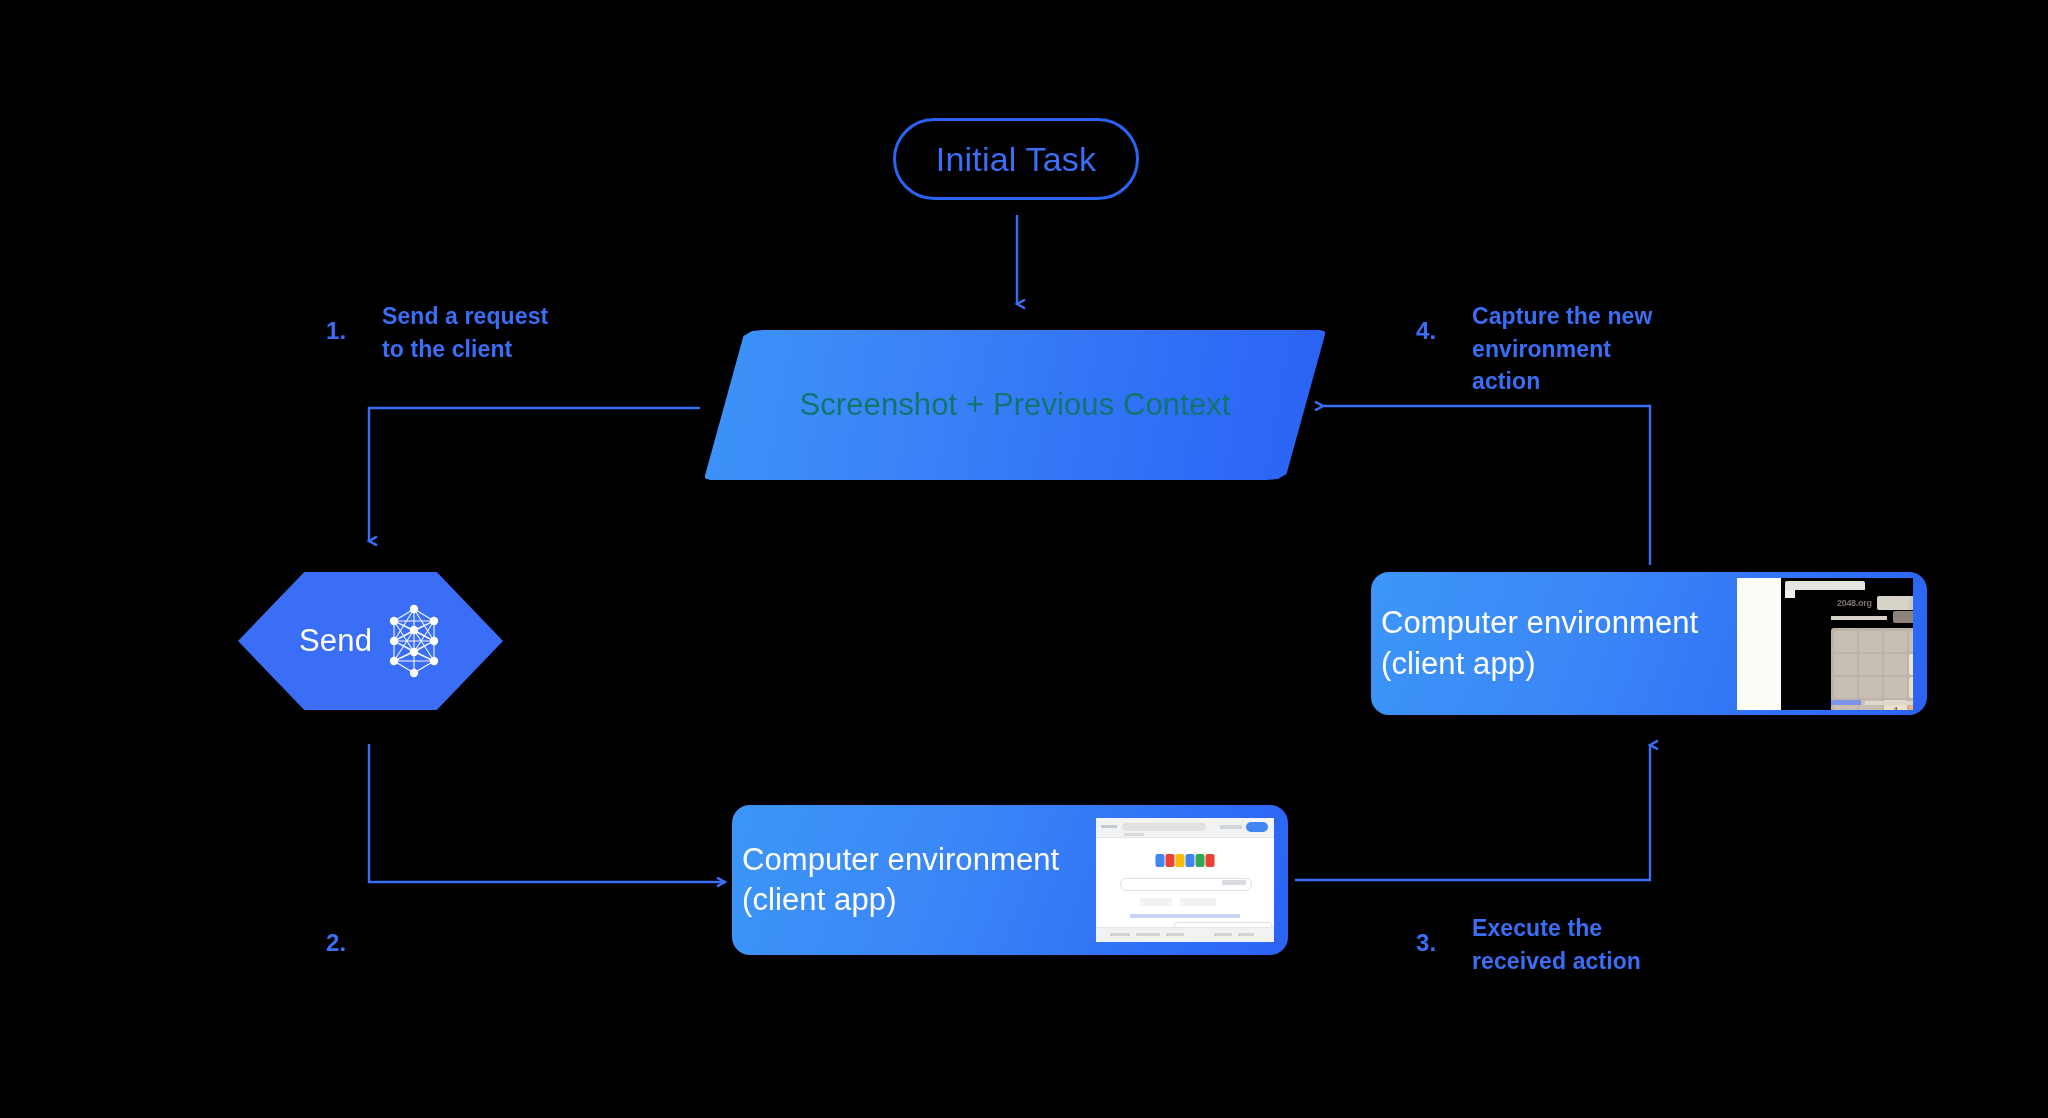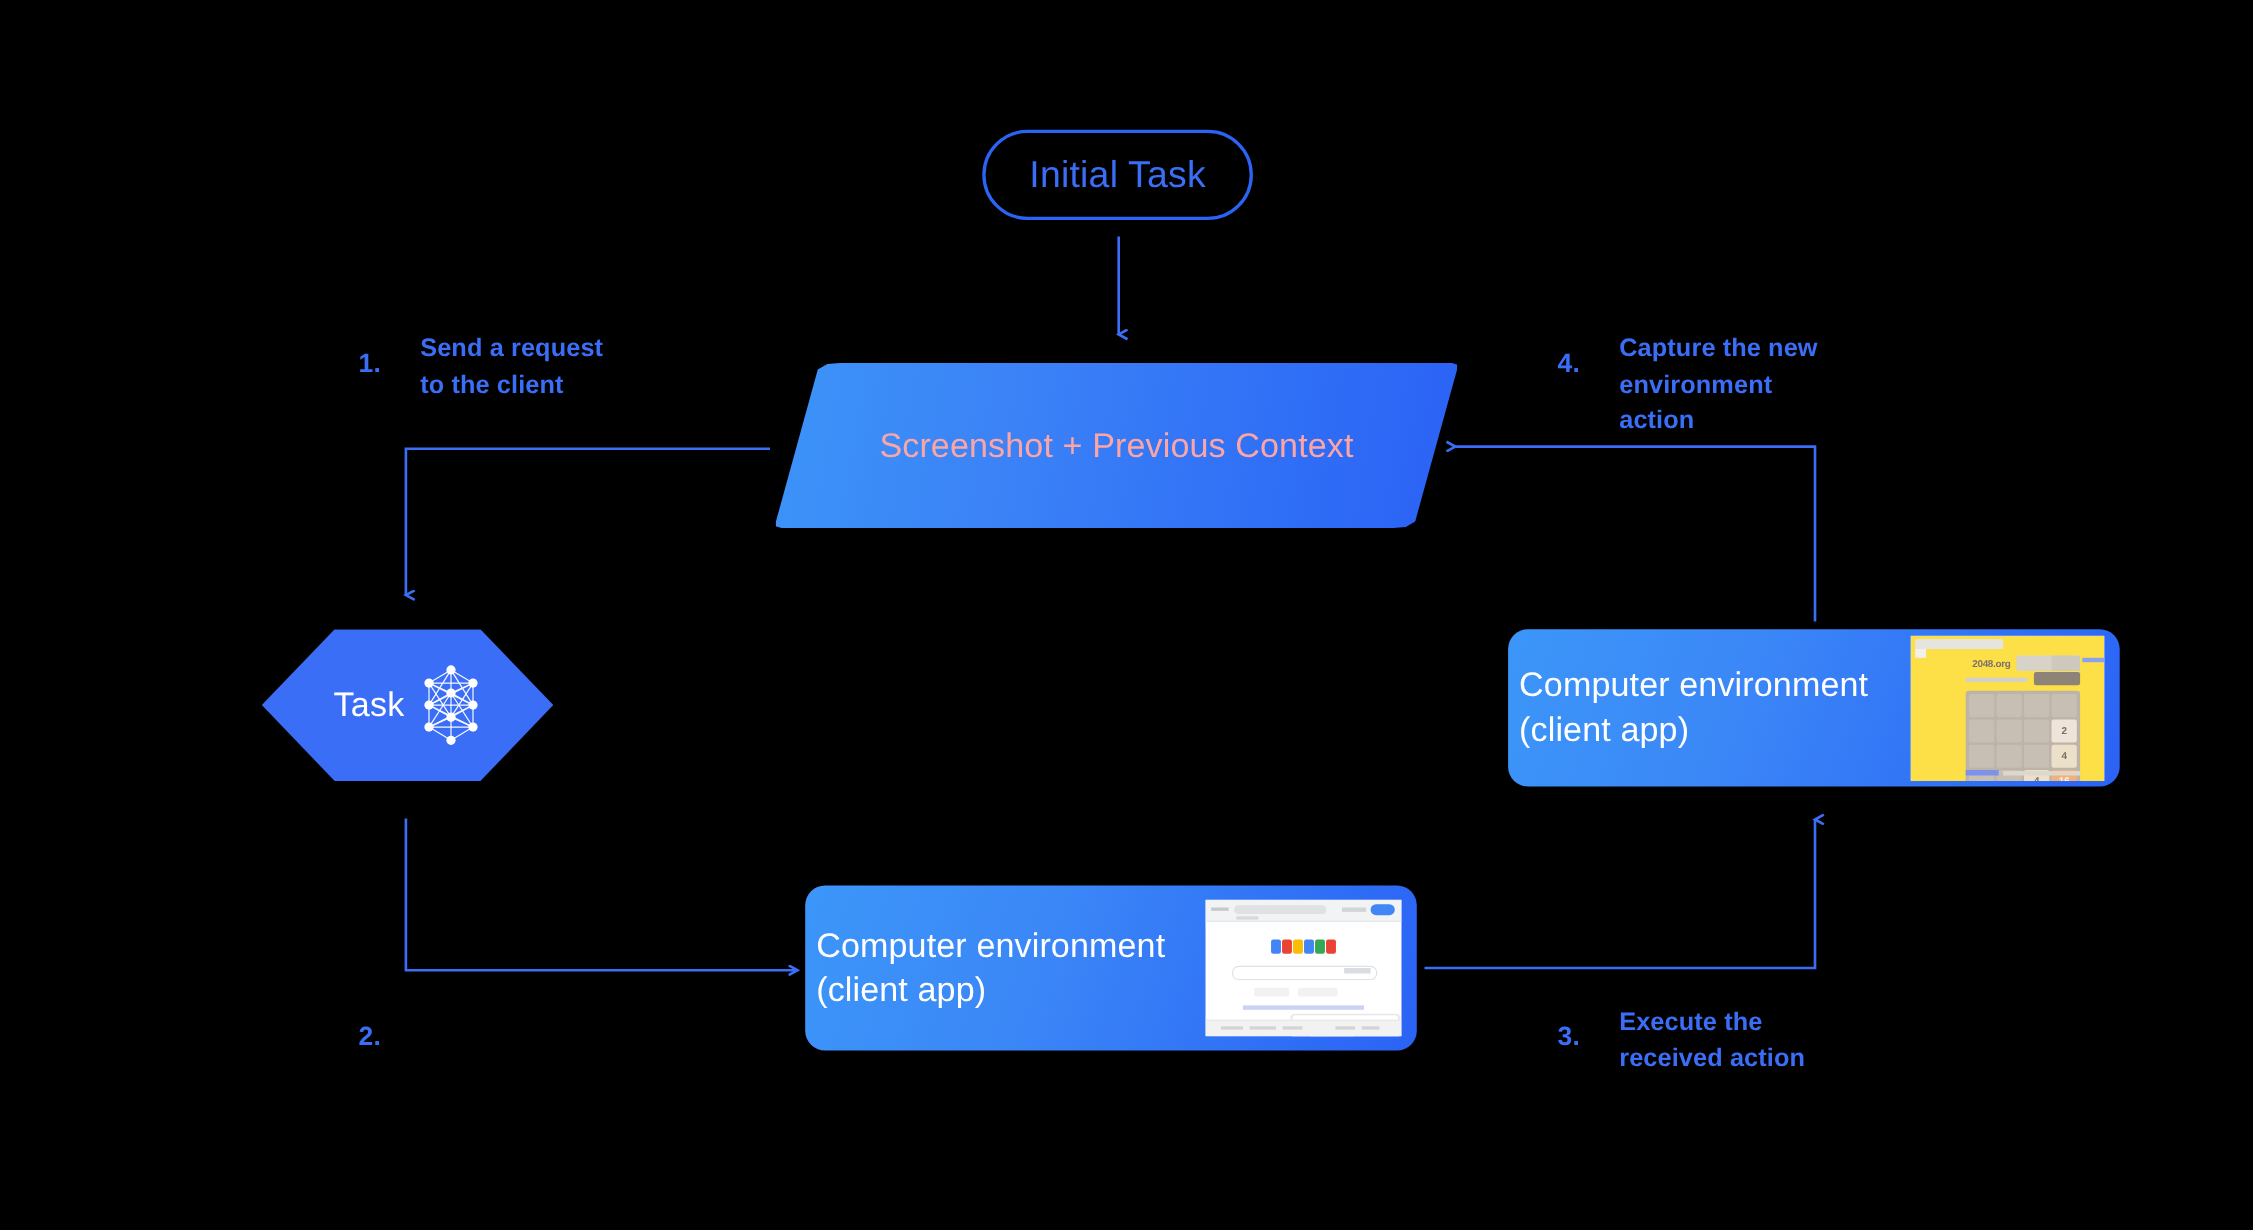--- a/index.html
+++ b/index.html
@@ -66,21 +66,21 @@
     clip-path: polygon(7.4% 100%, 0.9% 100%, 0% 99%, 0% 97%, 6.2% 4%, 7.6% 0.6%, 9.4% 0%, 99.2% 0%, 100% 1%, 100% 3%, 93.8% 96%, 92.4% 99.4%, 90.6% 100%);
     border-radius: 2px;
   }
   .para-label {
     position: absolute;
     inset: 0;
     display: flex;
     flex-direction: column;
     align-items: center;
     justify-content: center;
-    color: #fca5a5;
+    color: #0f766e;
     font-size: 31px;
     line-height: 1.28;
     text-align: center;
     letter-spacing: .1px;
   }
   
   .hex-wrap {
     position: absolute;
     left: 238px;
     top: 572px;
@@ -139,21 +139,21 @@
   }
   .thumb {
     position: relative;
     background: #fdfcf8;
     flex: none;
     overflow: hidden;
   }
   .thumb-right { width: 176px; height: 132px; margin-right: 14px; }
   .thumb-bottom { width: 178px; height: 124px; margin-right: 14px; background:#ffffff; }
   
-  .g2048 { position:absolute; inset:0; background:#fde047; }
+  .g2048 { position:absolute; inset:0; background:#000000;margin-left:44px; }
   .g2048 .tbar { position:absolute; left:4px; top:3px; width:80px; height:9px; background:#e6e4de; border-radius:2px 2px 0 0;}
   .g2048 .tbarb { position:absolute; left:4px; top:12px; width:10px; height:8px; background:#f2f0ea;}
   .g2048 .brand { position:absolute; left:56px; top:20px; font-size:9px; color:#7a7268; letter-spacing:-.3px; font-weight:bold;}
   .g2048 .scores { position:absolute; left:96px; top:18px; width:58px; height:14px; background:#d8d3c8; border-radius:2px;}
   .g2048 .scores2 { position:absolute; left:128px; top:18px; width:26px; height:14px; background:#cfc9bd; border-radius:2px;}
   .g2048 .linkrow { position:absolute; left:156px; top:20px; width:36px; height:4px; background:#8aa0f0;}
   .g2048 .sub { position:absolute; left:50px; top:38px; width:56px; height:4px; background:#d5d0c6;}
   .g2048 .newbtn { position:absolute; left:112px; top:33px; width:42px; height:12px; background:#8d8377; border-radius:2px;}
   .g2048 .board { position:absolute; left:50px; top:50px; width:104px; height:96px; background:#bdb3a8; border-radius:3px;}
   .g2048 .cell { position:absolute; width:23px; height:21px; background:#c8bfb4; border-radius:2px;}
@@ -254,21 +254,21 @@
 
   <div class="para-wrap">
     <div class="para-shape"></div>
     <div class="para-label">Screenshot + Previous
 Context</div>
   </div>
 
   <div class="hex-wrap">
     <div class="hex-shape"></div>
     <div class="hex-inner">
-      <div class="hex-label">Task</div>
+      <div class="hex-label">Send</div>
       <svg class="nn-icon" viewBox="0 0 56 76">
         <g stroke="#ffffff" stroke-width="1.1" fill="none" opacity="0.95">
           <path d="M28 6 L8 18 M28 6 L48 18 M28 6 L28 27 M28 6 L8 38 M28 6 L48 38"></path>
           <path d="M8 18 L28 27 M8 18 L48 18 M8 18 L8 38 M8 18 L48 38 M8 18 L28 49"></path>
           <path d="M48 18 L28 27 M48 18 L8 38 M48 18 L48 38 M48 18 L28 49"></path>
           <path d="M28 27 L8 38 M28 27 L48 38 M28 27 L28 49 M28 27 L8 58 M28 27 L48 58"></path>
           <path d="M8 38 L28 49 M8 38 L48 38 M8 38 L8 58 M8 38 L48 58"></path>
           <path d="M48 38 L28 49 M48 38 L48 58 M48 38 L8 58"></path>
           <path d="M28 49 L8 58 M28 49 L48 58 M28 49 L28 70"></path>
           <path d="M8 58 L28 70 M8 58 L48 58 M48 58 L28 70"></path>

